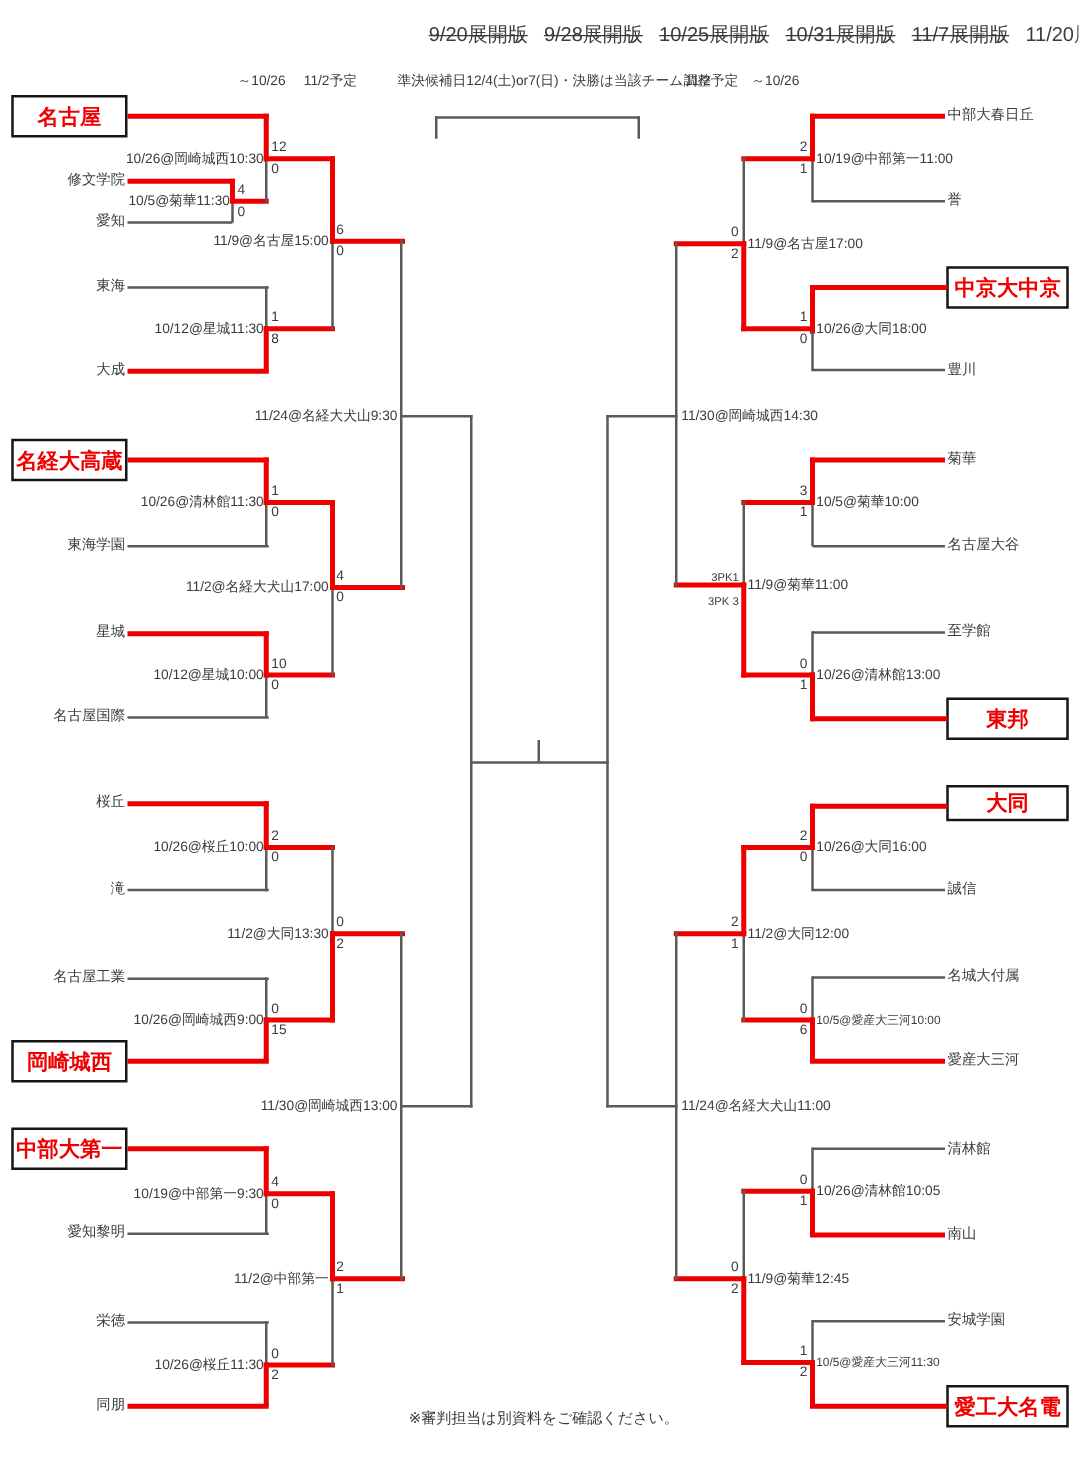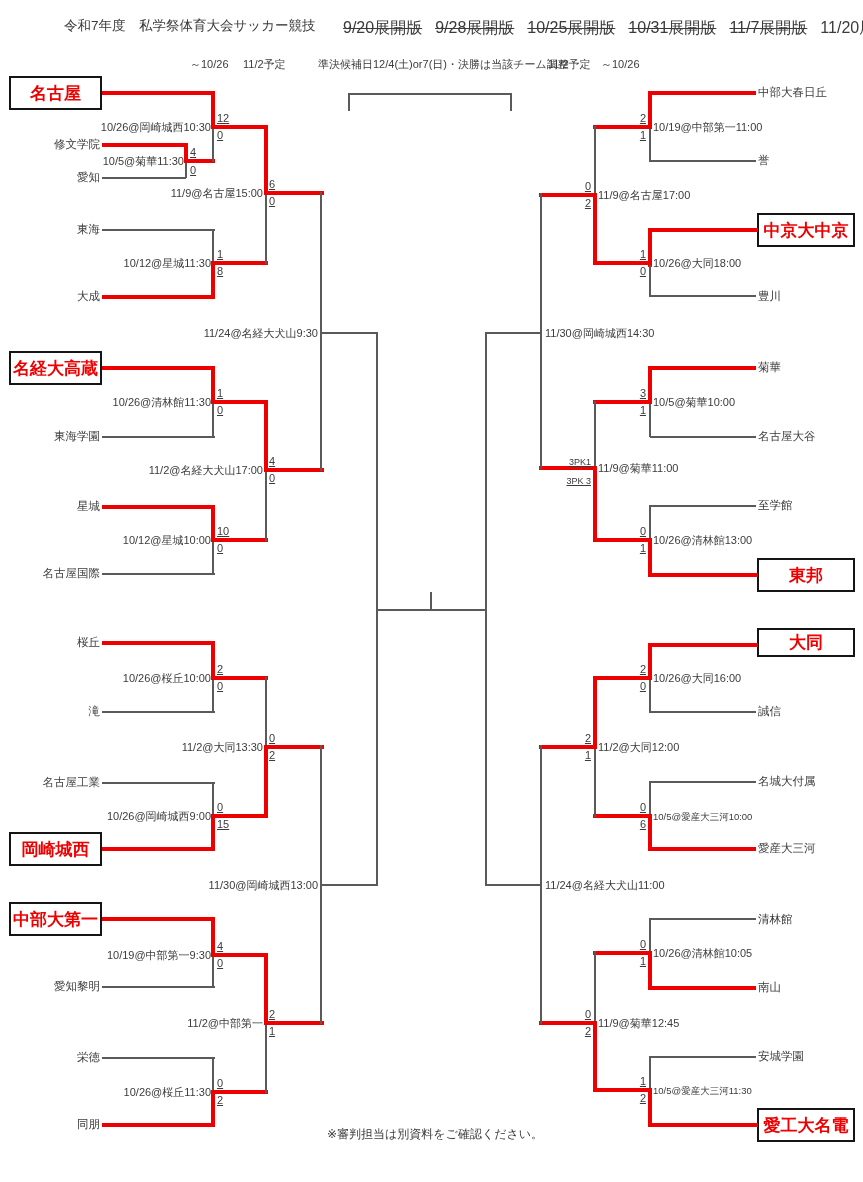--- a/index.html
+++ b/index.html
@@ -7,39 +7,38 @@
   #page{position:relative;width:863px;height:1182px;background:#fff;overflow:hidden;
         font-family:"Liberation Sans","DejaVu Sans",sans-serif;color:var(--txt);}
   b.hl,b.vl{position:absolute;display:block;background:var(--ln);font-weight:normal;}
   b.hl{height:2px;} b.vl{width:2px;}
   b.hl.r{height:4px;background:var(--red);} b.vl.r{width:4px;background:var(--red);}
   .team{position:absolute;font-size:11.5px;white-space:nowrap;line-height:14px;}
   .tl{right:763px;width:120px;text-align:right;}
   .tr{left:758px;}
   .venue{position:absolute;font-size:11px;white-space:nowrap;line-height:14px;}
   .venue.small{font-size:9.5px;text-align:center;}
-  .score{position:absolute;font-size:11px;white-space:nowrap;line-height:13px;text-decoration:underline;}
+  .score{position:absolute;font-size:11px;white-space:nowrap;line-height:13px;}
   .score.sm{font-size:9px;}
   .seedbox{position:absolute;box-sizing:border-box;border:2px solid #151515;background:#fff;
            color:var(--red);font-weight:bold;font-size:17px;display:flex;align-items:center;
            justify-content:center;white-space:nowrap;}
   .title{position:absolute;left:64px;top:17px;font-size:13.5px;white-space:nowrap;}
   .versions{position:absolute;left:343px;top:18px;display:flex;gap:13px;font-size:16px;white-space:nowrap;}
   .strike{text-decoration:line-through;}
   .note{position:absolute;top:57px;font-size:11px;white-space:nowrap;}
   .footnote{position:absolute;left:327px;top:1126px;font-size:12px;white-space:nowrap;}
   .champcap{position:absolute;left:348px;top:93px;width:164px;height:18px;box-sizing:border-box;
             border-top:2px solid var(--ln);border-left:2px solid var(--ln);border-right:2px solid var(--ln);}
 </style>
 </head>
 <body>
 
 <div id="page">
 
-  <div class="title">令和7年度　私学祭体育大会サッカー競技</div>
   <div class="versions">
     <span class="strike">9/20展開版</span>
     <span class="strike">9/28展開版</span>
     <span class="strike">10/25展開版</span>
     <span class="strike">10/31展開版</span>
     <span class="strike">11/7展開版</span>
     <span>11/20展開版</span>
   </div>
   <div class="note" style="left:190px">～10/26</div>
   <div class="note" style="left:243px">11/2予定</div>

